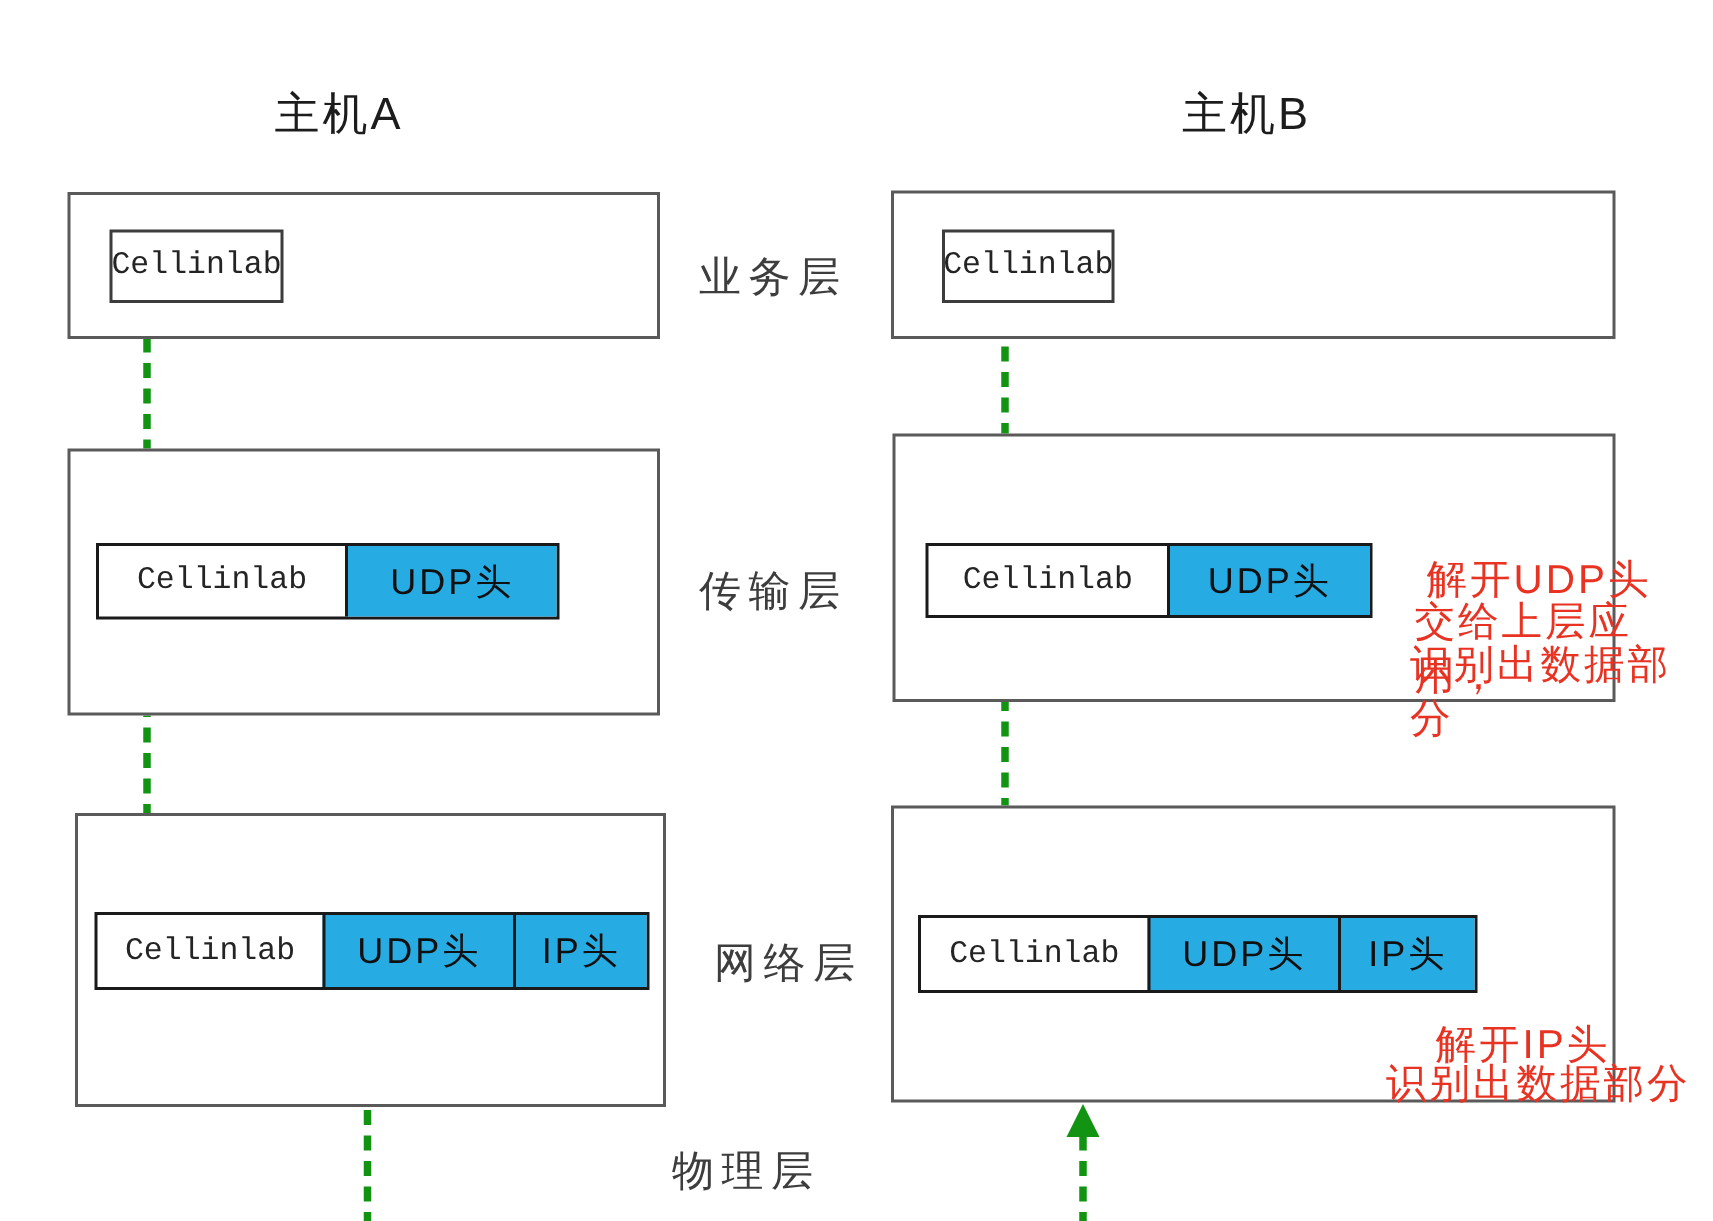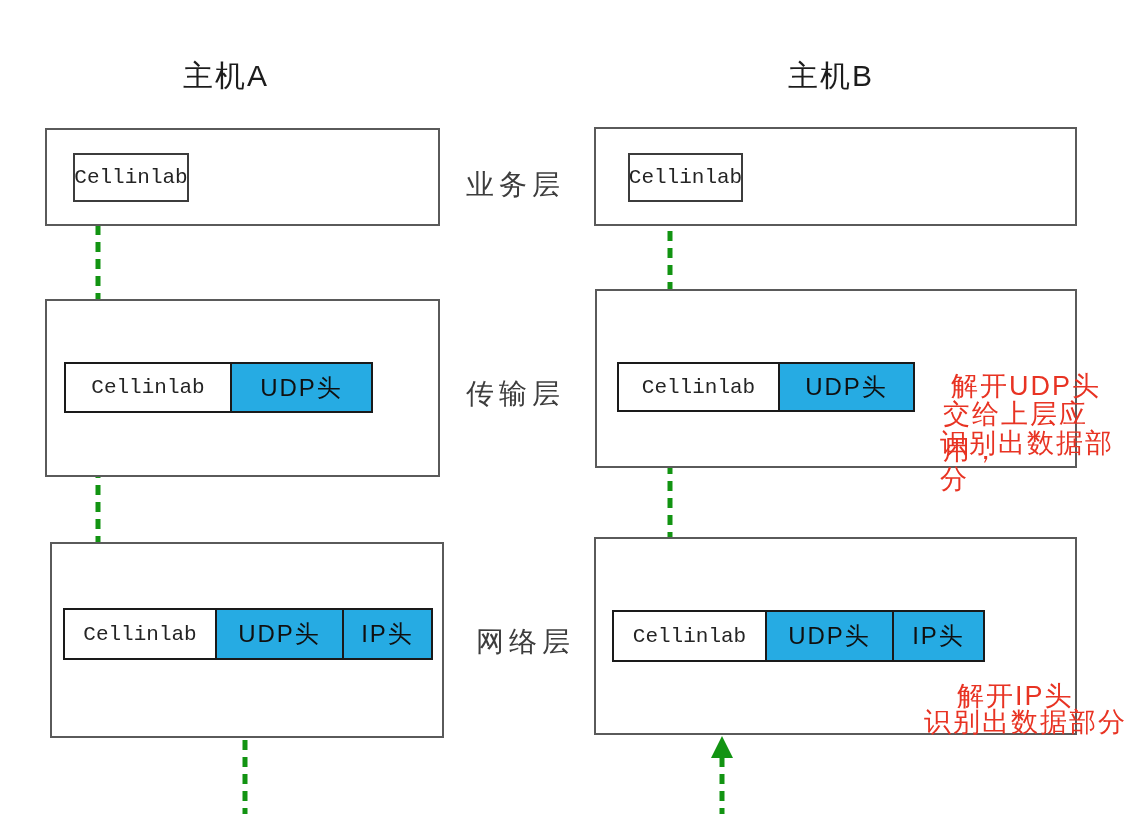--- a/index.html
+++ b/index.html
@@ -56,20 +56,21 @@
       <path class="khead" d="M1018 634 L1011 620 L1025 620 Z"></path>
     </g>
   </svg>
 
   <div class="host-title" style="left:183px;top:18px">主机A</div>
   <div class="host-title" style="left:788px;top:18px">主机B</div>
 
   <div class="layer-label" style="left:466px;top:128px">业务层</div>
   <div class="layer-label" style="left:466px;top:337px">传输层</div>
   <div class="layer-label" style="left:476px;top:585px">网络层</div>
+  <div class="layer-label" style="left:448px;top:724px">物理层</div>
 
   <div class="layer-box" style="left:45px;top:90px;width:395px;height:98px"></div>
   <div class="layer-box" style="left:45px;top:261px;width:395px;height:178px"></div>
   <div class="layer-box" style="left:50px;top:504px;width:394px;height:196px"></div>
 
   <div class="layer-box" style="left:594px;top:89px;width:483px;height:99px"></div>
   <div class="layer-box" style="left:595px;top:251px;width:482px;height:179px"></div>
   <div class="layer-box" style="left:594px;top:499px;width:483px;height:198px"></div>
 
   <div class="chip" style="left:73px;top:115px;width:116px;height:49px">

